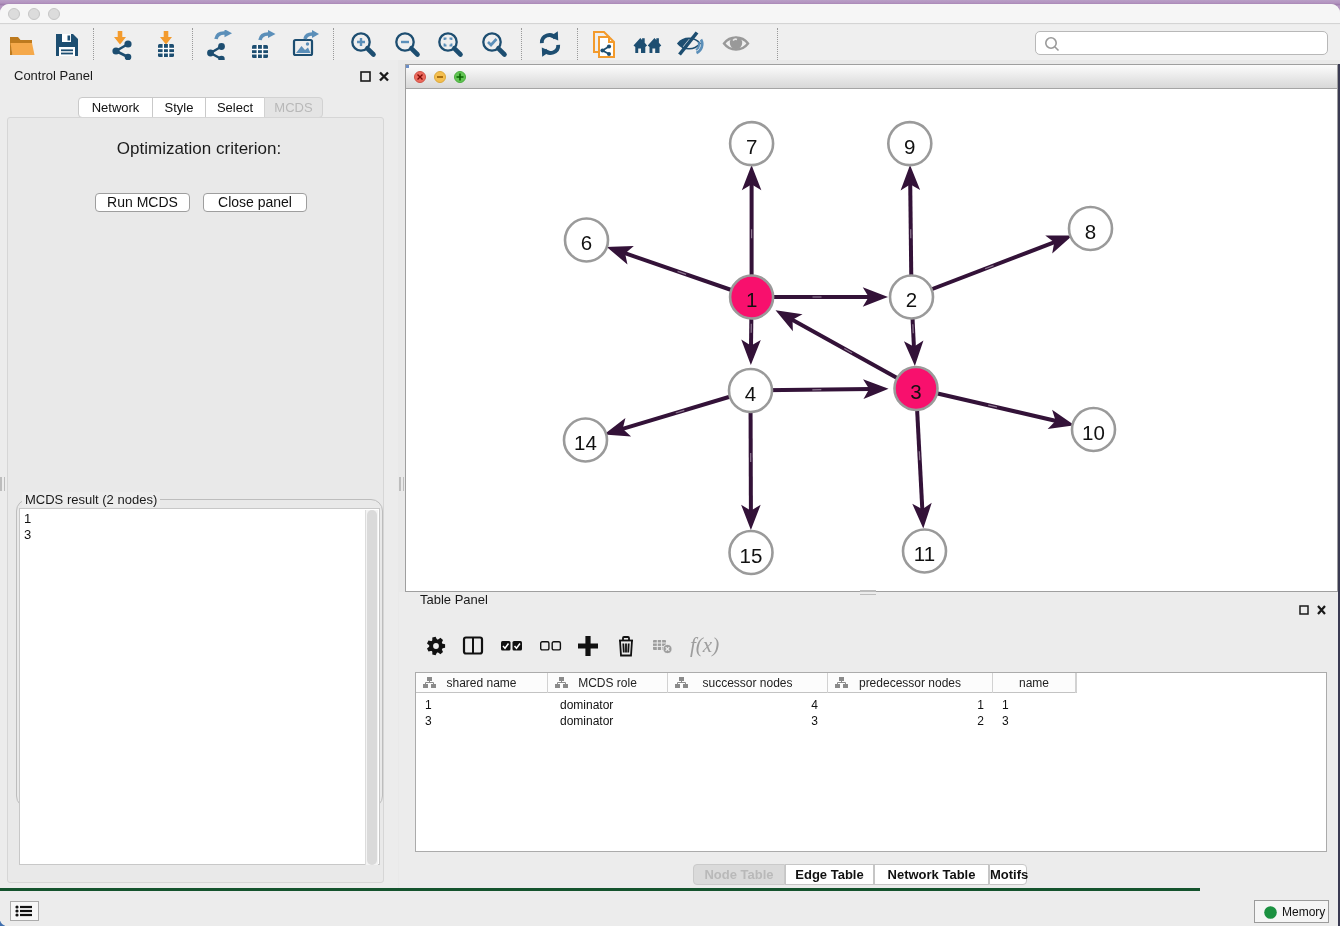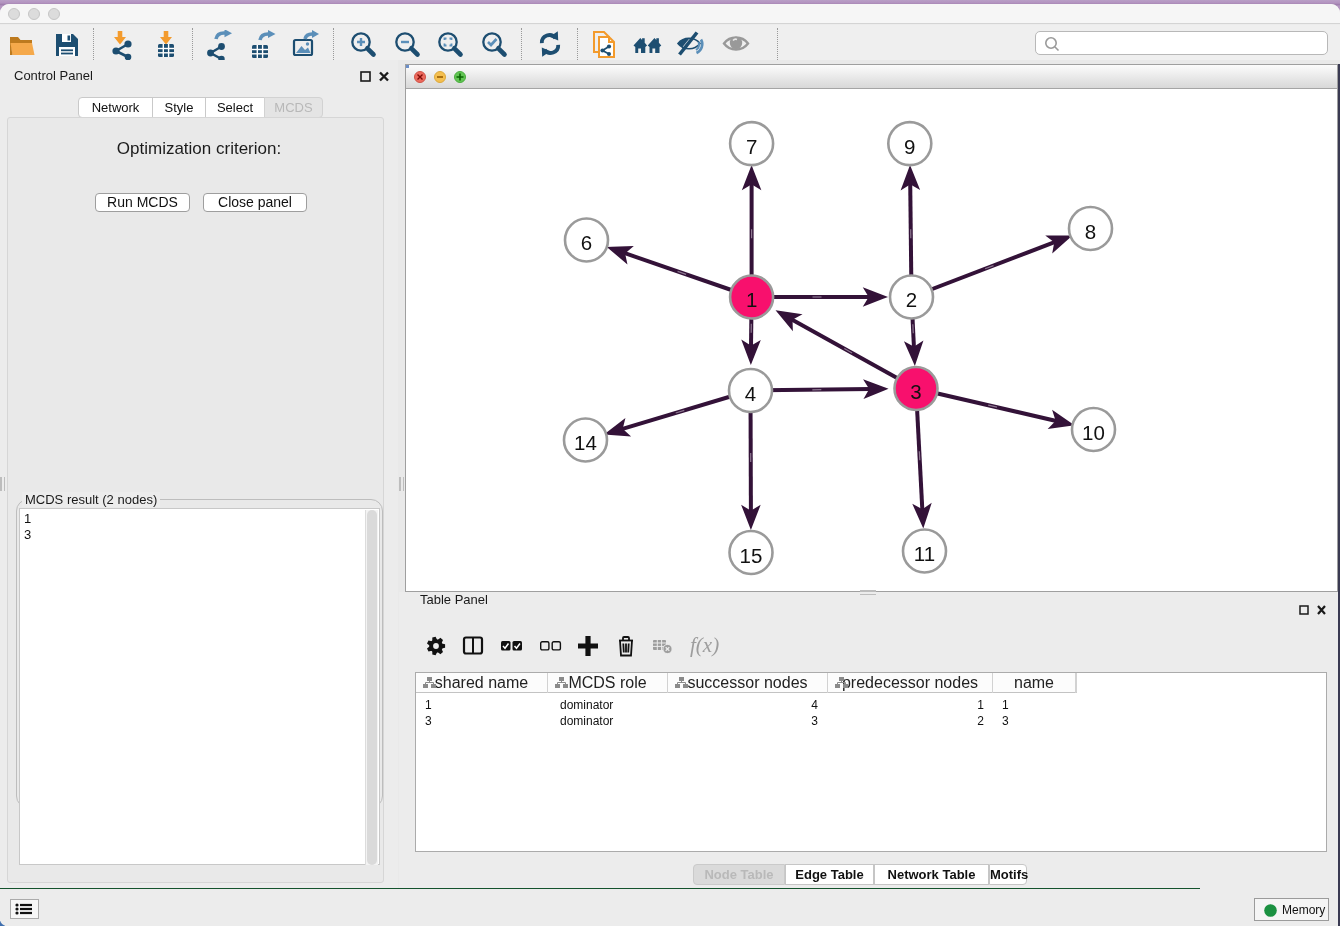--- a/index.html
+++ b/index.html
@@ -34,26 +34,26 @@
 #grpscroll:before{content:"";position:absolute;left:1px;top:0px;width:10px;height:355px;background:#dadada;border-radius:6px}
 
 #netwin{position:absolute;left:405px;top:4px;width:933px;height:528px;background:#fff;border:1px solid #9f9f9f}
 #nethead{position:absolute;left:0;top:0;width:100%;height:24px;background:linear-gradient(#fcfcfc,#d8d8d8);border-bottom:1px solid #a5a5a5}
 #nettitle{position:absolute;width:100%;top:5px;text-align:center;font-size:13px;font-weight:bold;color:#111}
 .mac{position:absolute;top:6px;width:12px;height:12px;border-radius:50%}
 
 #tpanel{position:absolute;left:399px;top:532px;width:939px;height:296px;background:#ececec}
 #ttable{position:absolute;left:16px;top:80px;width:912px;height:180px;background:#fff;border:1px solid #ababab}
 #thead{position:absolute;left:0;top:0;width:661px;height:20px;background:#fcfcfc;border-bottom:1px solid #c3c3c3;border-right:1px solid #d2d2d2}
-.th{position:absolute;top:0;height:20px;border-right:1px solid #d2d2d2;font-size:16px;color:#222;text-align:center;line-height:20px}
+.th{position:absolute;top:0;height:20px;border-right:1px solid #d2d2d2;font-size:12px;color:#222;text-align:center;line-height:20px}
 .td{position:absolute;font-size:12px;color:#111}
 
 .btab{position:absolute;top:272px;height:21px;background:#fff;border:1px solid #c6c6c6;font-size:13px;font-weight:bold;color:#111;text-align:center;line-height:19px}
 
-#statusbar{position:absolute;left:0;top:884px;width:1200px;height:38px;background:#ececec;border-top:1px solid #14532d}
+#statusbar{position:absolute;left:0;top:884px;width:1200px;height:38px;background:#ececec;border-top:3px solid #14532d}
 #listbtn{position:absolute;left:10px;top:10px;width:29px;height:20px;background:#f7f7f7;border:1px solid #ababab}
 #membtn{position:absolute;left:1254px;top:9px;width:75px;height:23px;background:#f5f5f5;border:1px solid #9b9b9b;font-size:12px;color:#111}
 svg{display:block}
 </style></head><body>
 <div id="app">
  <div id="titlebar">
   <div class="tl" style="left:8px"></div>
       <div class="tl" style="left:28px"></div>
       <div class="tl" style="left:48px"></div>
  </div>

